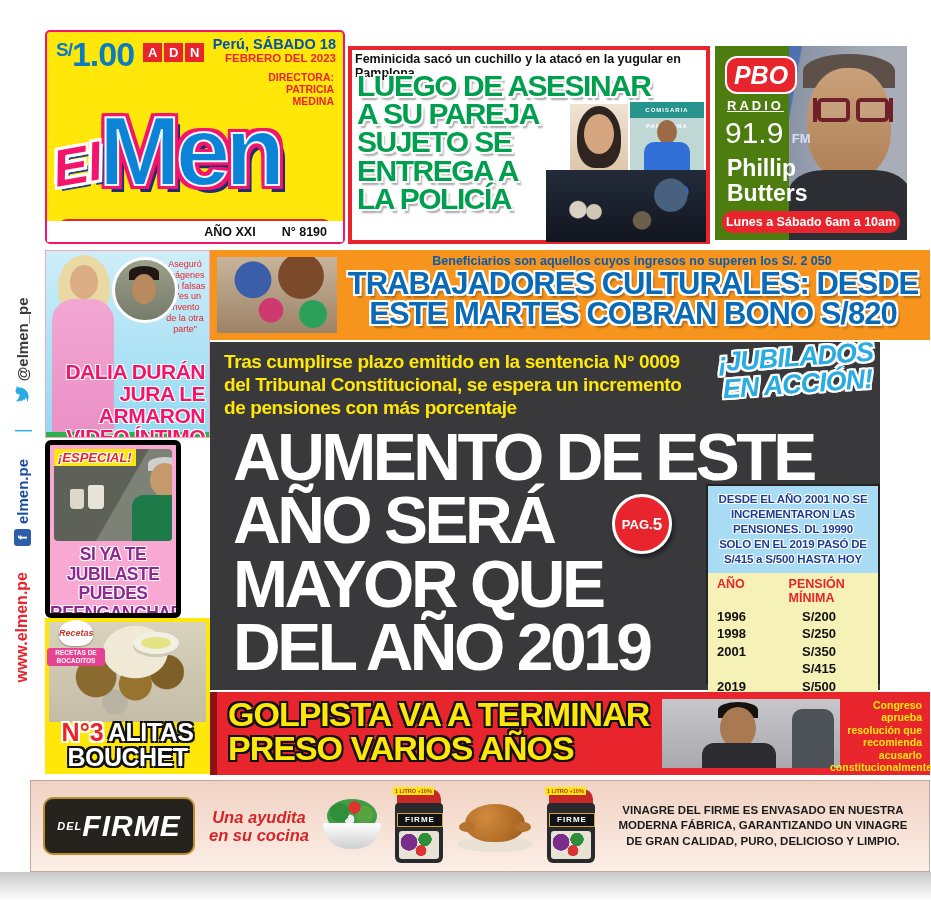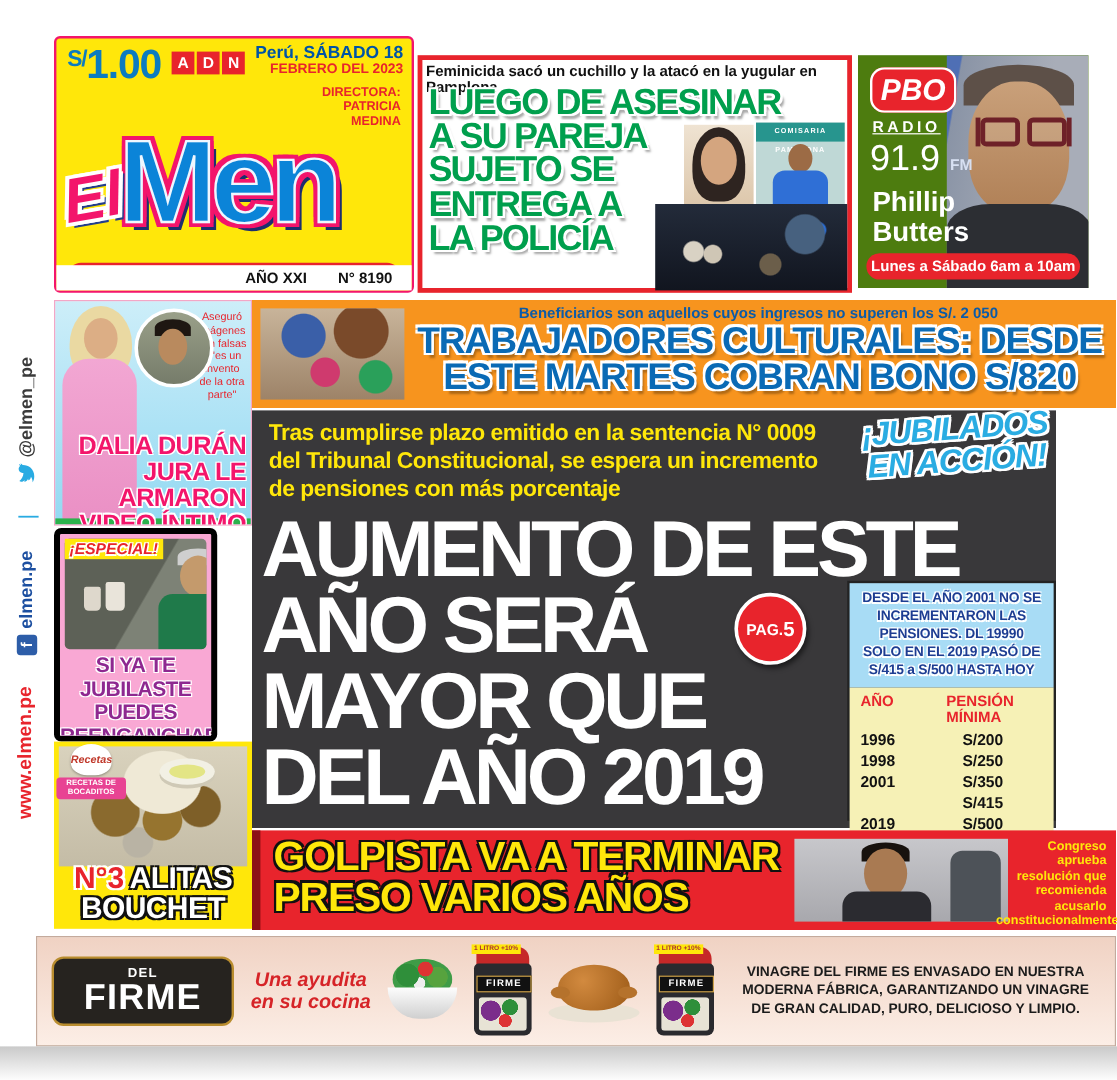--- a/index.html
+++ b/index.html
@@ -99,21 +99,21 @@
   .bono-headline{position:absolute;left:130px;right:4px;top:19px;text-align:center;line-height:0.98;}
   .bono-headline div{font-size:31px;font-weight:900;color:#0a6ab5;letter-spacing:-1px;
     text-shadow:-2px -2px 0 #fff,2px -2px 0 #fff,-2px 2px 0 #fff,2px 2px 0 #fff,3px 4px 2px rgba(0,0,0,.3);}
 
   
   .mainstory{left:210px;top:342px;width:670px;height:348px;background:#39383a;}
   .ms-lede{position:absolute;left:14px;top:8px;color:#ffe70a;font-weight:800;font-size:19px;
     letter-spacing:-0.4px;line-height:1.22;}
   .ms-badge{position:absolute;right:6px;top:2px;transform:rotate(-4deg);text-align:center;line-height:1.0;}
   .ms-badge div{font-size:27px;font-weight:900;font-style:italic;color:#2aace2;letter-spacing:-1px;}
-  .ms-headline{position:absolute;left:8px;top:84px;line-height:0.96;}
+  .ms-headline{position:absolute;left:23px;top:84px;line-height:0.96;}
   .ms-headline div{font-size:66px;font-weight:900;color:#fff;letter-spacing:-3.5px;}
   .ms-pag{position:absolute;left:402px;top:152px;width:54px;height:54px;border-radius:50%;
     background:#e8242c;border:3px solid #fff;box-shadow:2px 3px 4px rgba(0,0,0,.5);
     display:flex;align-items:center;justify-content:center;color:#fff;font-weight:800;}
   .ms-pag .l1{font-size:13px;line-height:1;}
   .ms-pag .l2{font-size:17px;line-height:1;}
   .ms-infobox{position:absolute;left:496px;top:142px;width:174px;height:200px;
     border:2px solid #232323;box-sizing:border-box;display:flex;flex-direction:column;}
   .ib-note{background:#a8dcf5;padding:6px 3px;text-align:center;color:#1d3d92;font-weight:900;
     font-size:11.5px;line-height:1.3;letter-spacing:-0.2px;}
@@ -188,21 +188,21 @@
   .al-headline .num{font-size:25px;font-weight:900;color:#e8242c;
     text-shadow:-2px -2px 0 #fff,2px -2px 0 #fff,-2px 2px 0 #fff,2px 2px 0 #fff;}
   .al-headline .wrd{font-size:25px;font-weight:900;color:#fff;letter-spacing:-0.5px;
     text-shadow:-2px -2px 0 #111,2px -2px 0 #111,-2px 2px 0 #111,2px 2px 0 #111;}
 
   
   .ad{left:30px;top:780px;width:900px;height:92px;background:linear-gradient(#f0d2c3,#fceee6);
     border:1px solid #c4aa9c;box-sizing:border-box;display:flex;align-items:center;gap:14px;padding:0 12px;}
   .ad-brand{font-size:34px;font-weight:900;color:#1b1b1b;letter-spacing:-1px;}
   .ad-badge{width:148px;height:54px;background:#26231f;border:2px solid #b98d2f;border-radius:10px;
-    display:flex;flex-direction:column;align-items:center;justify-content:center;color:#fff;flex:none;}
+    display:flex;flex-direction:row;align-items:center;justify-content:center;color:#fff;flex:none;font-style:italic;}
   .ad-badge .del{font-size:11px;font-weight:800;letter-spacing:1px;line-height:1;}
   .ad-badge .firme{font-size:30px;font-weight:900;letter-spacing:1px;line-height:1;}
   .ad-tagline{color:#d62428;font-weight:800;font-style:italic;font-size:16.5px;line-height:1.1;text-align:center;}
   .ad-salad{width:58px;height:58px;position:relative;flex:none;}
   .ad-salad .greens{position:absolute;left:4px;top:2px;width:50px;height:34px;border-radius:50%;
     background:radial-gradient(circle at 25% 40%,#2f8f3a 0 22%,transparent 23%),
                radial-gradient(circle at 55% 25%,#d33 0 16%,transparent 17%),
                radial-gradient(circle at 75% 45%,#57a33e 0 20%,transparent 21%),
                radial-gradient(circle at 45% 60%,#eee 0 14%,transparent 15%),#3f9c47;}
   .ad-salad .bowl{position:absolute;left:0;top:26px;width:58px;height:26px;border-radius:0 0 40px 40px;background:linear-gradient(#fdfdfd,#cfcfcf);}

